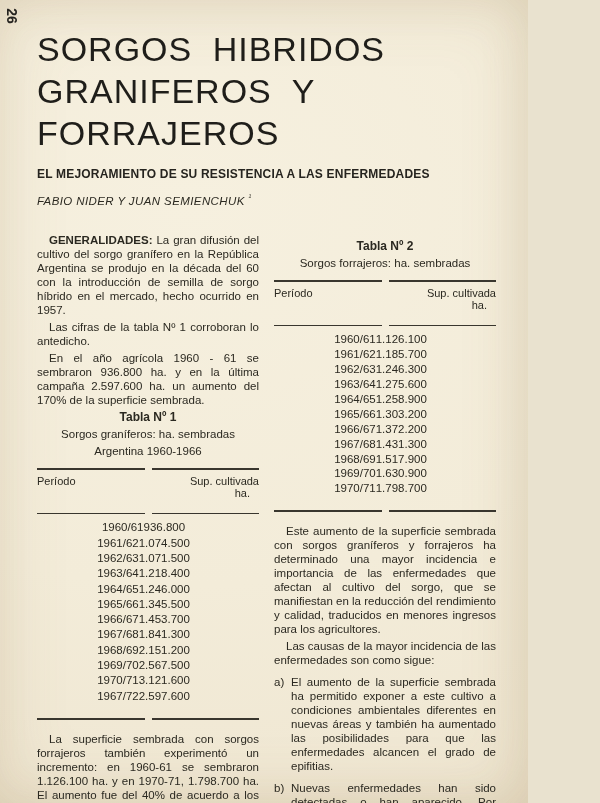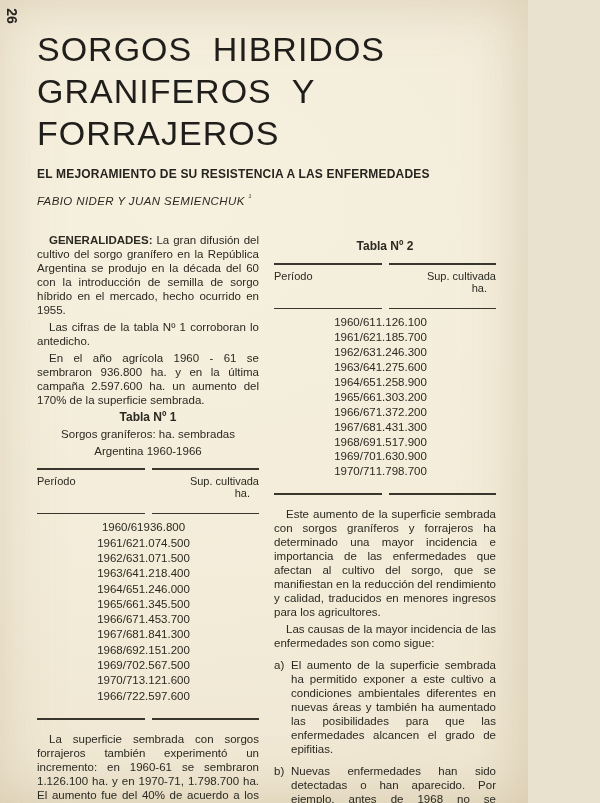--- a/index.html
+++ b/index.html
@@ -90,21 +90,21 @@
 
   <div class="header">
     <h1 class="title"><span>SORGOS HIBRIDOS</span><br><span>GRANIFEROS Y FORRAJEROS</span></h1>
     <div class="subtitle">EL MEJORAMIENTO DE SU RESISTENCIA A LAS ENFERMEDADES</div>
     <div class="authors"><span>FABIO NIDER Y JUAN SEMIENCHUK</span> <sup>¹</sup></div>
   </div>
 
   <div class="columns">
 
     <div class="col">
-      <p><span class="lead">GENERALIDADES:</span><span> La gran difusión del cultivo del sorgo granífero en la República Argentina se produjo en la década del 60 con la introducción de semilla de sorgo híbrido en el mercado, hecho ocurrido en 1955.</span></p>
+      <p><span class="lead">GENERALIDADES:</span><span> La gran difusión del cultivo del sorgo granífero en la República Argentina se produjo en la década del 60 con la introducción de semilla de sorgo híbrido en el mercado, hecho ocurrido en 1957.</span></p>
       <p>Las cifras de la tabla Nº 1 corroboran lo antedicho.</p>
       <p>En el año agrícola 1960 - 61 se sembraron 936.800 ha. y en la última campaña 2.597.600 ha. un aumento del 170% de la superficie sembrada.</p>
 
       <div>
         <p class="tbl-label">Tabla Nº 1</p>
         <p class="tbl-sub">Sorgos graníferos: ha. sembradas</p>
         <p class="tbl-sub">Argentina 1960-1966</p>
 
         <div class="rule thick">
             <span></span>
@@ -161,41 +161,42 @@
           </div>
             <div class="trow">
             <span class="td-period">1969/70</span>
             <span class="td-area">2.567.500</span>
           </div>
             <div class="trow">
             <span class="td-period">1970/71</span>
             <span class="td-area">3.121.600</span>
           </div>
             <div class="trow">
-            <span class="td-period">1966/72</span>
+            <span class="td-period">1967/72</span>
             <span class="td-area">2.597.600</span>
           </div>
           </div>
         <div class="rule thick">
             <span></span>
             <span></span>
           </div>
       </div>
 
       <p class="after-table">La superficie sembrada con sorgos forrajeros también experimentó un incremento: en 1960-61 se sembraron 1.126.100 ha. y en 1970-71, 1.798.700 ha. El aumento fue del 40% de acuerdo a los datos consignados en la tabla Nº 2.</p>
 
       <div class="footnote">
         <span class="fn-marker">(¹)</span>
         <span class="fn-text">Dekalb Argentina S.A.C.I.A.I. - Departamento de Investigación.</span>
       </div>
     </div>
 
     <div class="col rt">
       <div>
         <p class="tbl-label">Tabla Nº 2</p>
+        <p class="tbl-sub">Sorgos forrajeros: ha. sembradas</p>
 
         <div class="rule thick">
             <span></span>
             <span></span>
           </div>
         <div class="thead">
           <span class="th-period">Período</span>
           <span class="th-area">
             <span class="l1">Sup. cultivada</span><br>
             <span class="l2">ha.</span>

